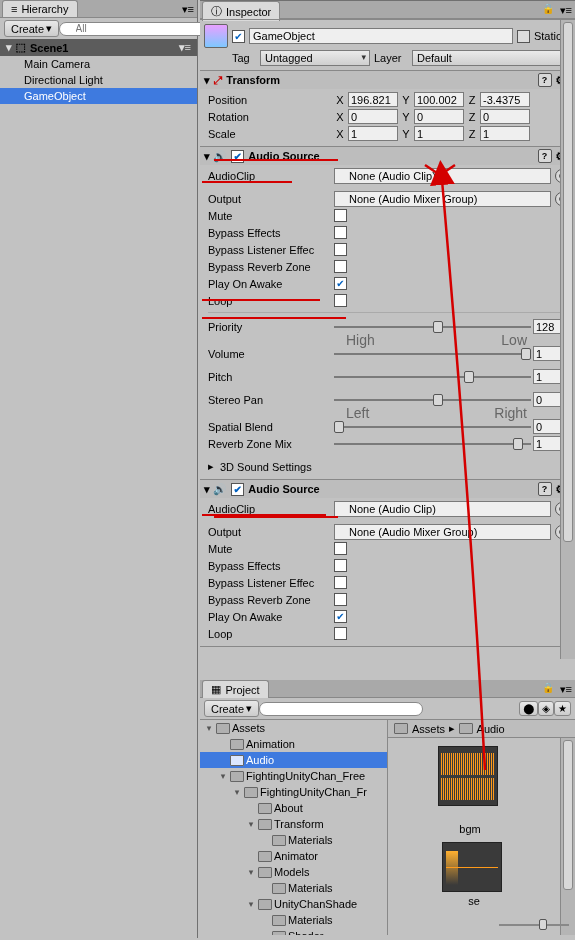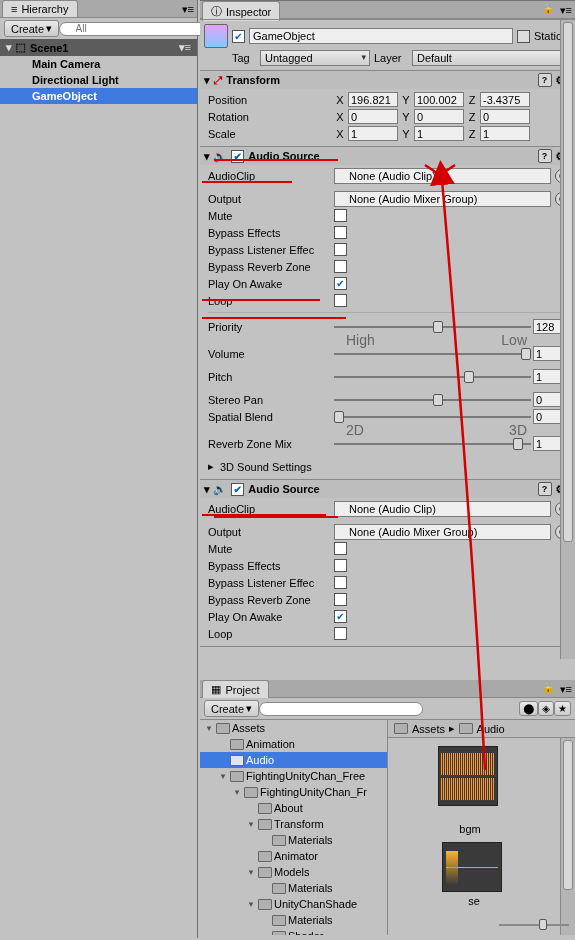--- a/index.html
+++ b/index.html
@@ -14,21 +14,21 @@
   .create-row { padding:2px 4px; display:flex; align-items:center; }
   .mini-btn { background:linear-gradient(#e8e8e8,#cccccc); border:1px solid #888; border-radius:3px; padding:1px 6px; font-size:10px; display:inline-flex; align-items:center; gap:2px;}
   .search { flex:1; background:#fff; border:1px solid #888; border-radius:8px; height:14px; padding:0 14px 0 16px; font-size:10px; position:relative;}
   .search-wrap{position:relative; flex:1;}
   .search-wrap .mag{position:absolute; left:4px; top:1px; font-size:10px; color:#555;}
   .search-wrap .x{position:absolute; right:4px; top:1px; font-size:10px; color:#555;}
 
   .scene-header{ background:#5c5c5c; color:#fff; padding:2px 6px; font-weight:bold; display:flex; align-items:center; gap:4px;}
   .scene-header .fold{color:#ddd;}
   .scene-header .menu{margin-left:auto; color:#ddd;}
-  .hier-item{ padding:2px 4px 2px 32px; background:#c2c2c2;font-weight:bold;}
+  .hier-item{ padding:2px 4px 2px 24px; background:#c2c2c2;}
   .hier-item.selected{ background:#3e7adf; color:#fff;}
 
   
   .right-pane{ position:absolute; right:0; top:0; width:375px; height:678px; background:#c2c2c2; border-top:1px solid #707070;}
   .insp-body{ border-top:1px solid #888; position:relative; height:640px; overflow:hidden;}
   .go-header{ padding:3px 4px; border-bottom:1px solid #888;}
   .row{ display:flex; align-items:center; gap:4px; padding:1px 0;}
   .cube-icon{ width:24px; height:24px; background:linear-gradient(#e8a0ff,#7ec8ff); border:1px solid #666; border-radius:2px;}
   .txt-input{ background:#efefef; border:1px solid #7a7a7a; height:16px; padding:0 3px; font-size:11px; flex:1;}
   .dd{ background:linear-gradient(#eaeaea,#cfcfcf); border:1px solid #7a7a7a; height:16px; padding:0 14px 0 4px; font-size:11px; position:relative; display:inline-flex; align-items:center;}
@@ -272,34 +272,34 @@
           </div>
         <div style="height:6px"></div>
         <div class="prop-row">
             <span class="lbl">Stereo Pan</span>
             <div class="slider">
               <div class="track"></div>
               <div class="thumb" style="left:50%"></div>
             </div>
             <input class="num" style="width: 36px;" value="0">
           </div>
+        <div class="prop-row" style="height:10px">
+            <span class="lbl"></span>
+            <span class="sub-lbl">Left</span>
+            <span style="flex:1"></span>
+            <span class="sub-lbl">Right</span>
+            <span style="width:40px"></span>
+          </div>
         <div class="prop-row">
             <span class="lbl">Spatial Blend</span>
             <div class="slider">
               <div class="track"></div>
               <div class="thumb" style="left:0"></div>
             </div>
             <input class="num" style="width: 36px;" value="0">
-          </div>
-        <div class="prop-row" style="height:10px">
-            <span class="lbl"></span>
-            <span class="sub-lbl">2D</span>
-            <span style="flex:1"></span>
-            <span class="sub-lbl">3D</span>
-            <span style="width:40px"></span>
           </div>
         <div class="prop-row">
             <span class="lbl">Reverb Zone Mix</span>
             <div class="slider">
               <div class="track"></div>
               <div class="thumb" style="left:91%"></div>
             </div>
             <input class="num" style="width: 36px;" value="1">
           </div>
         <div style="height:6px"></div>

